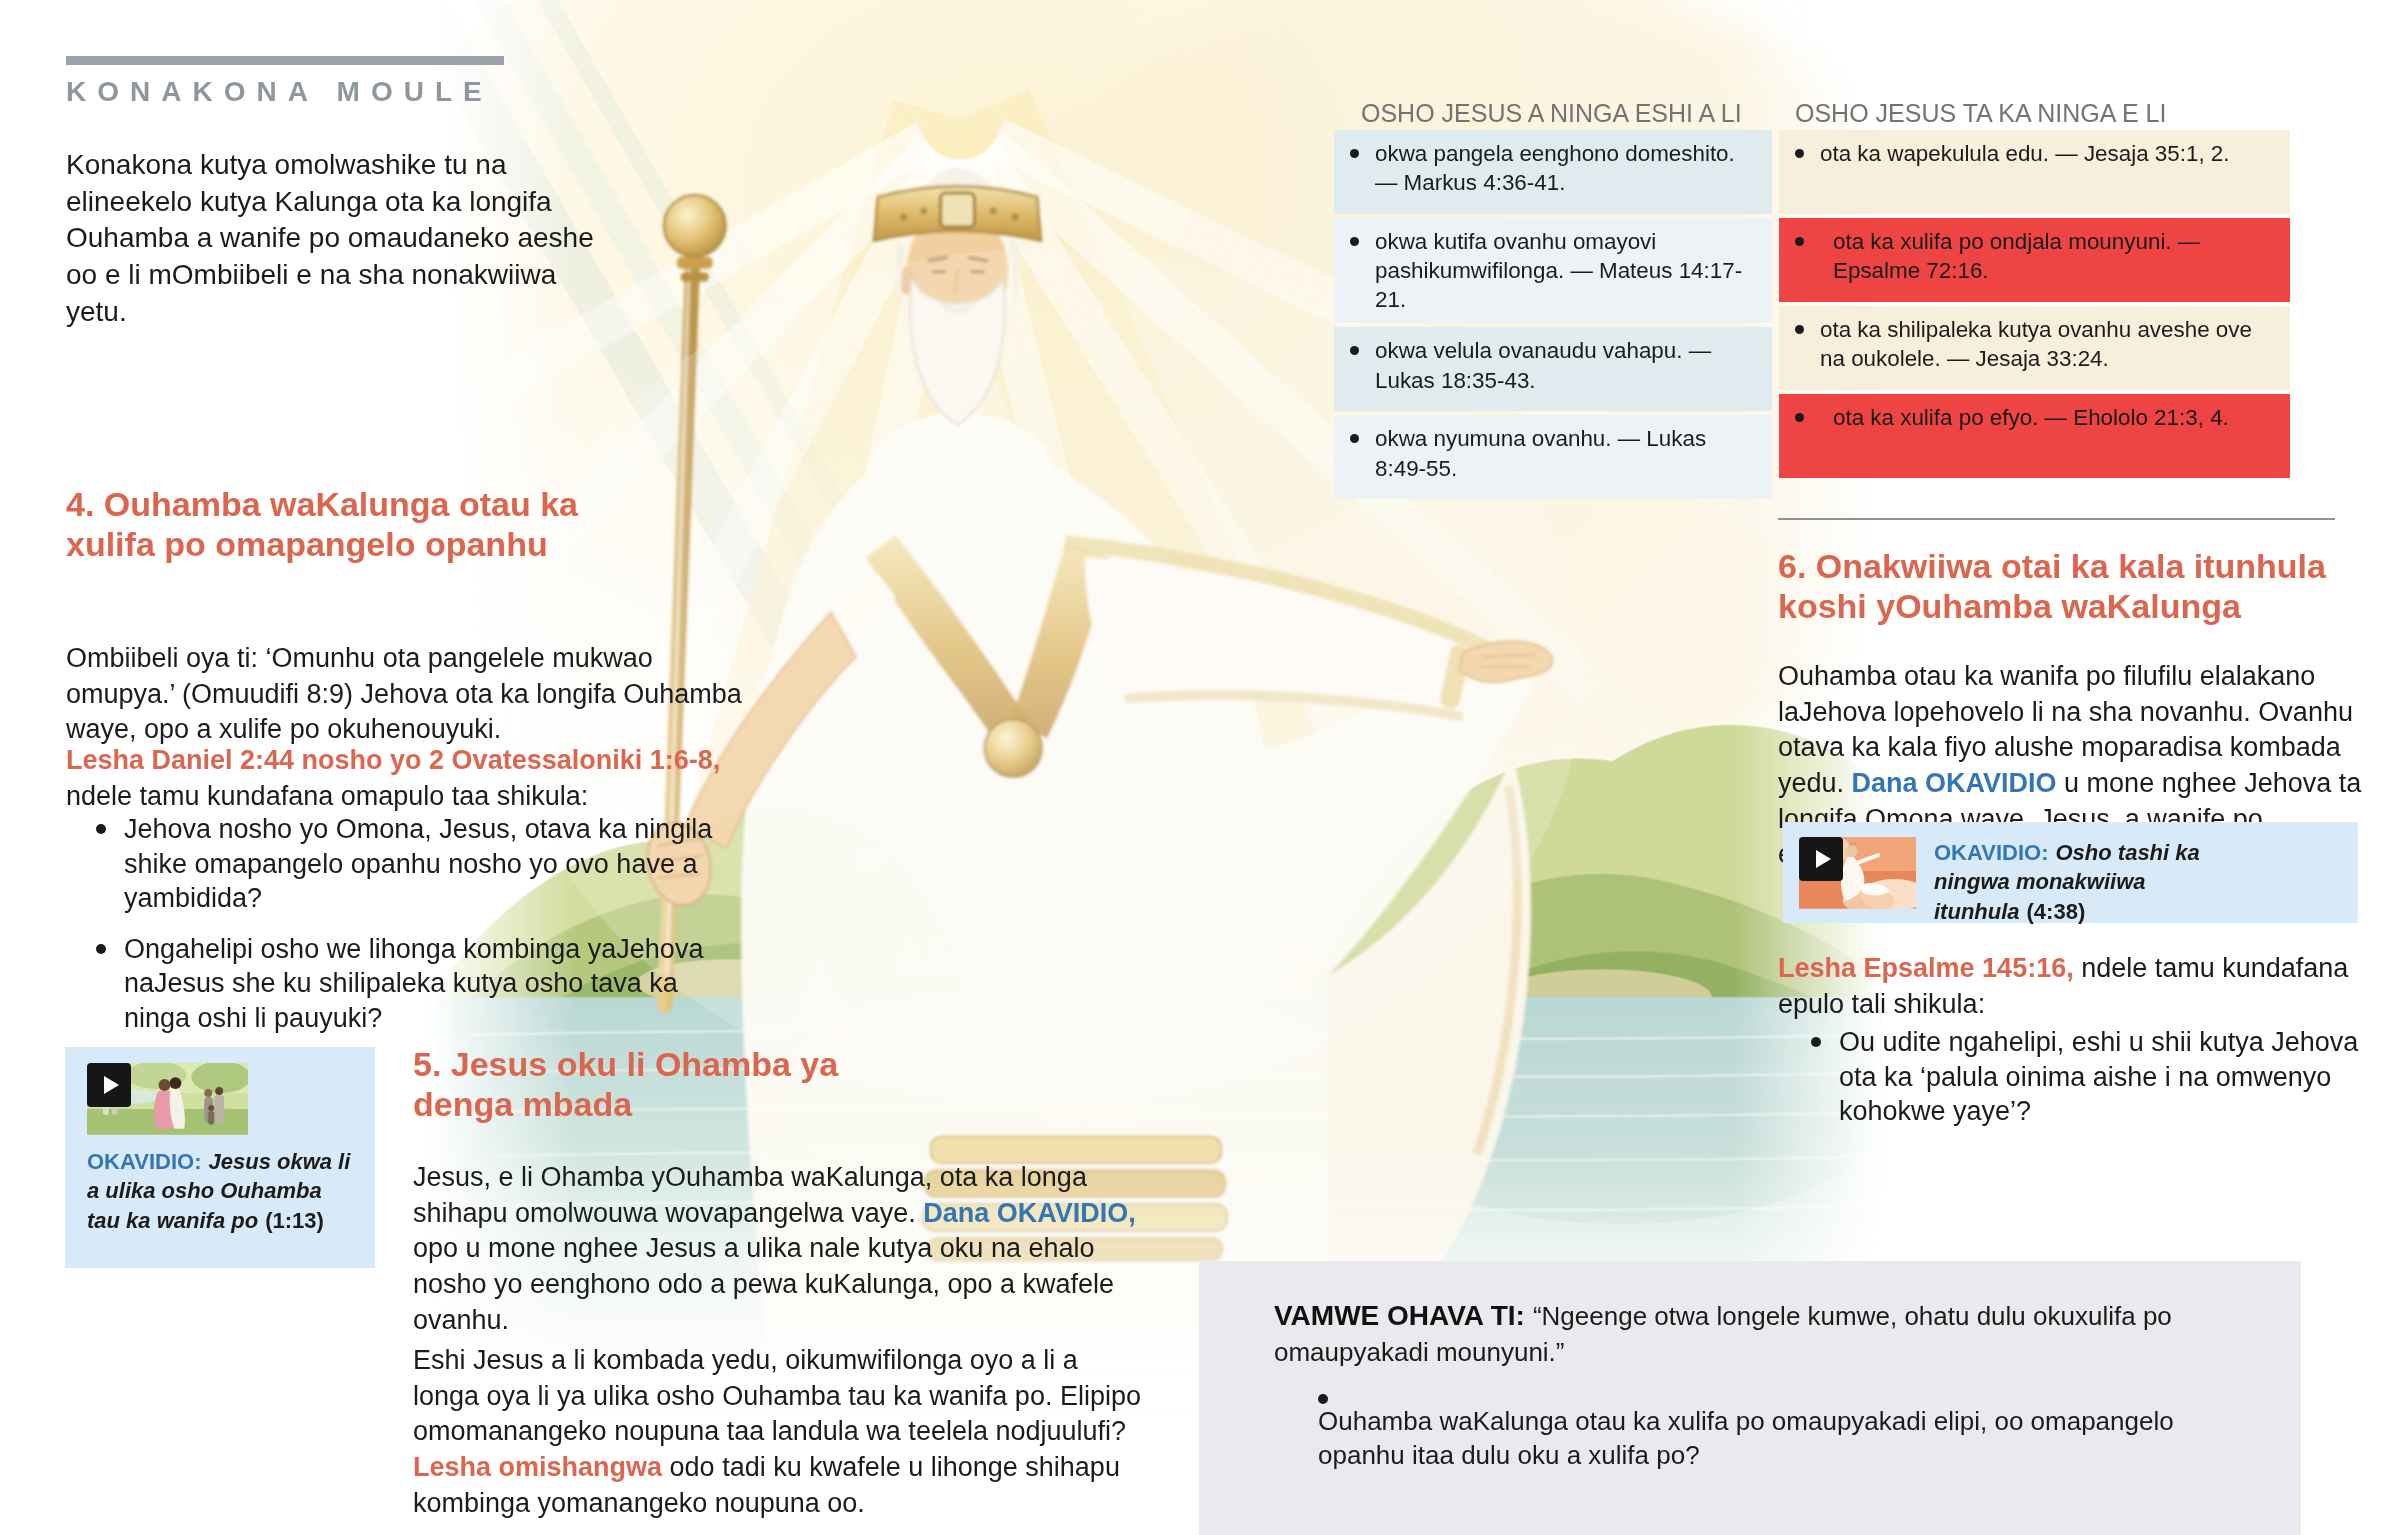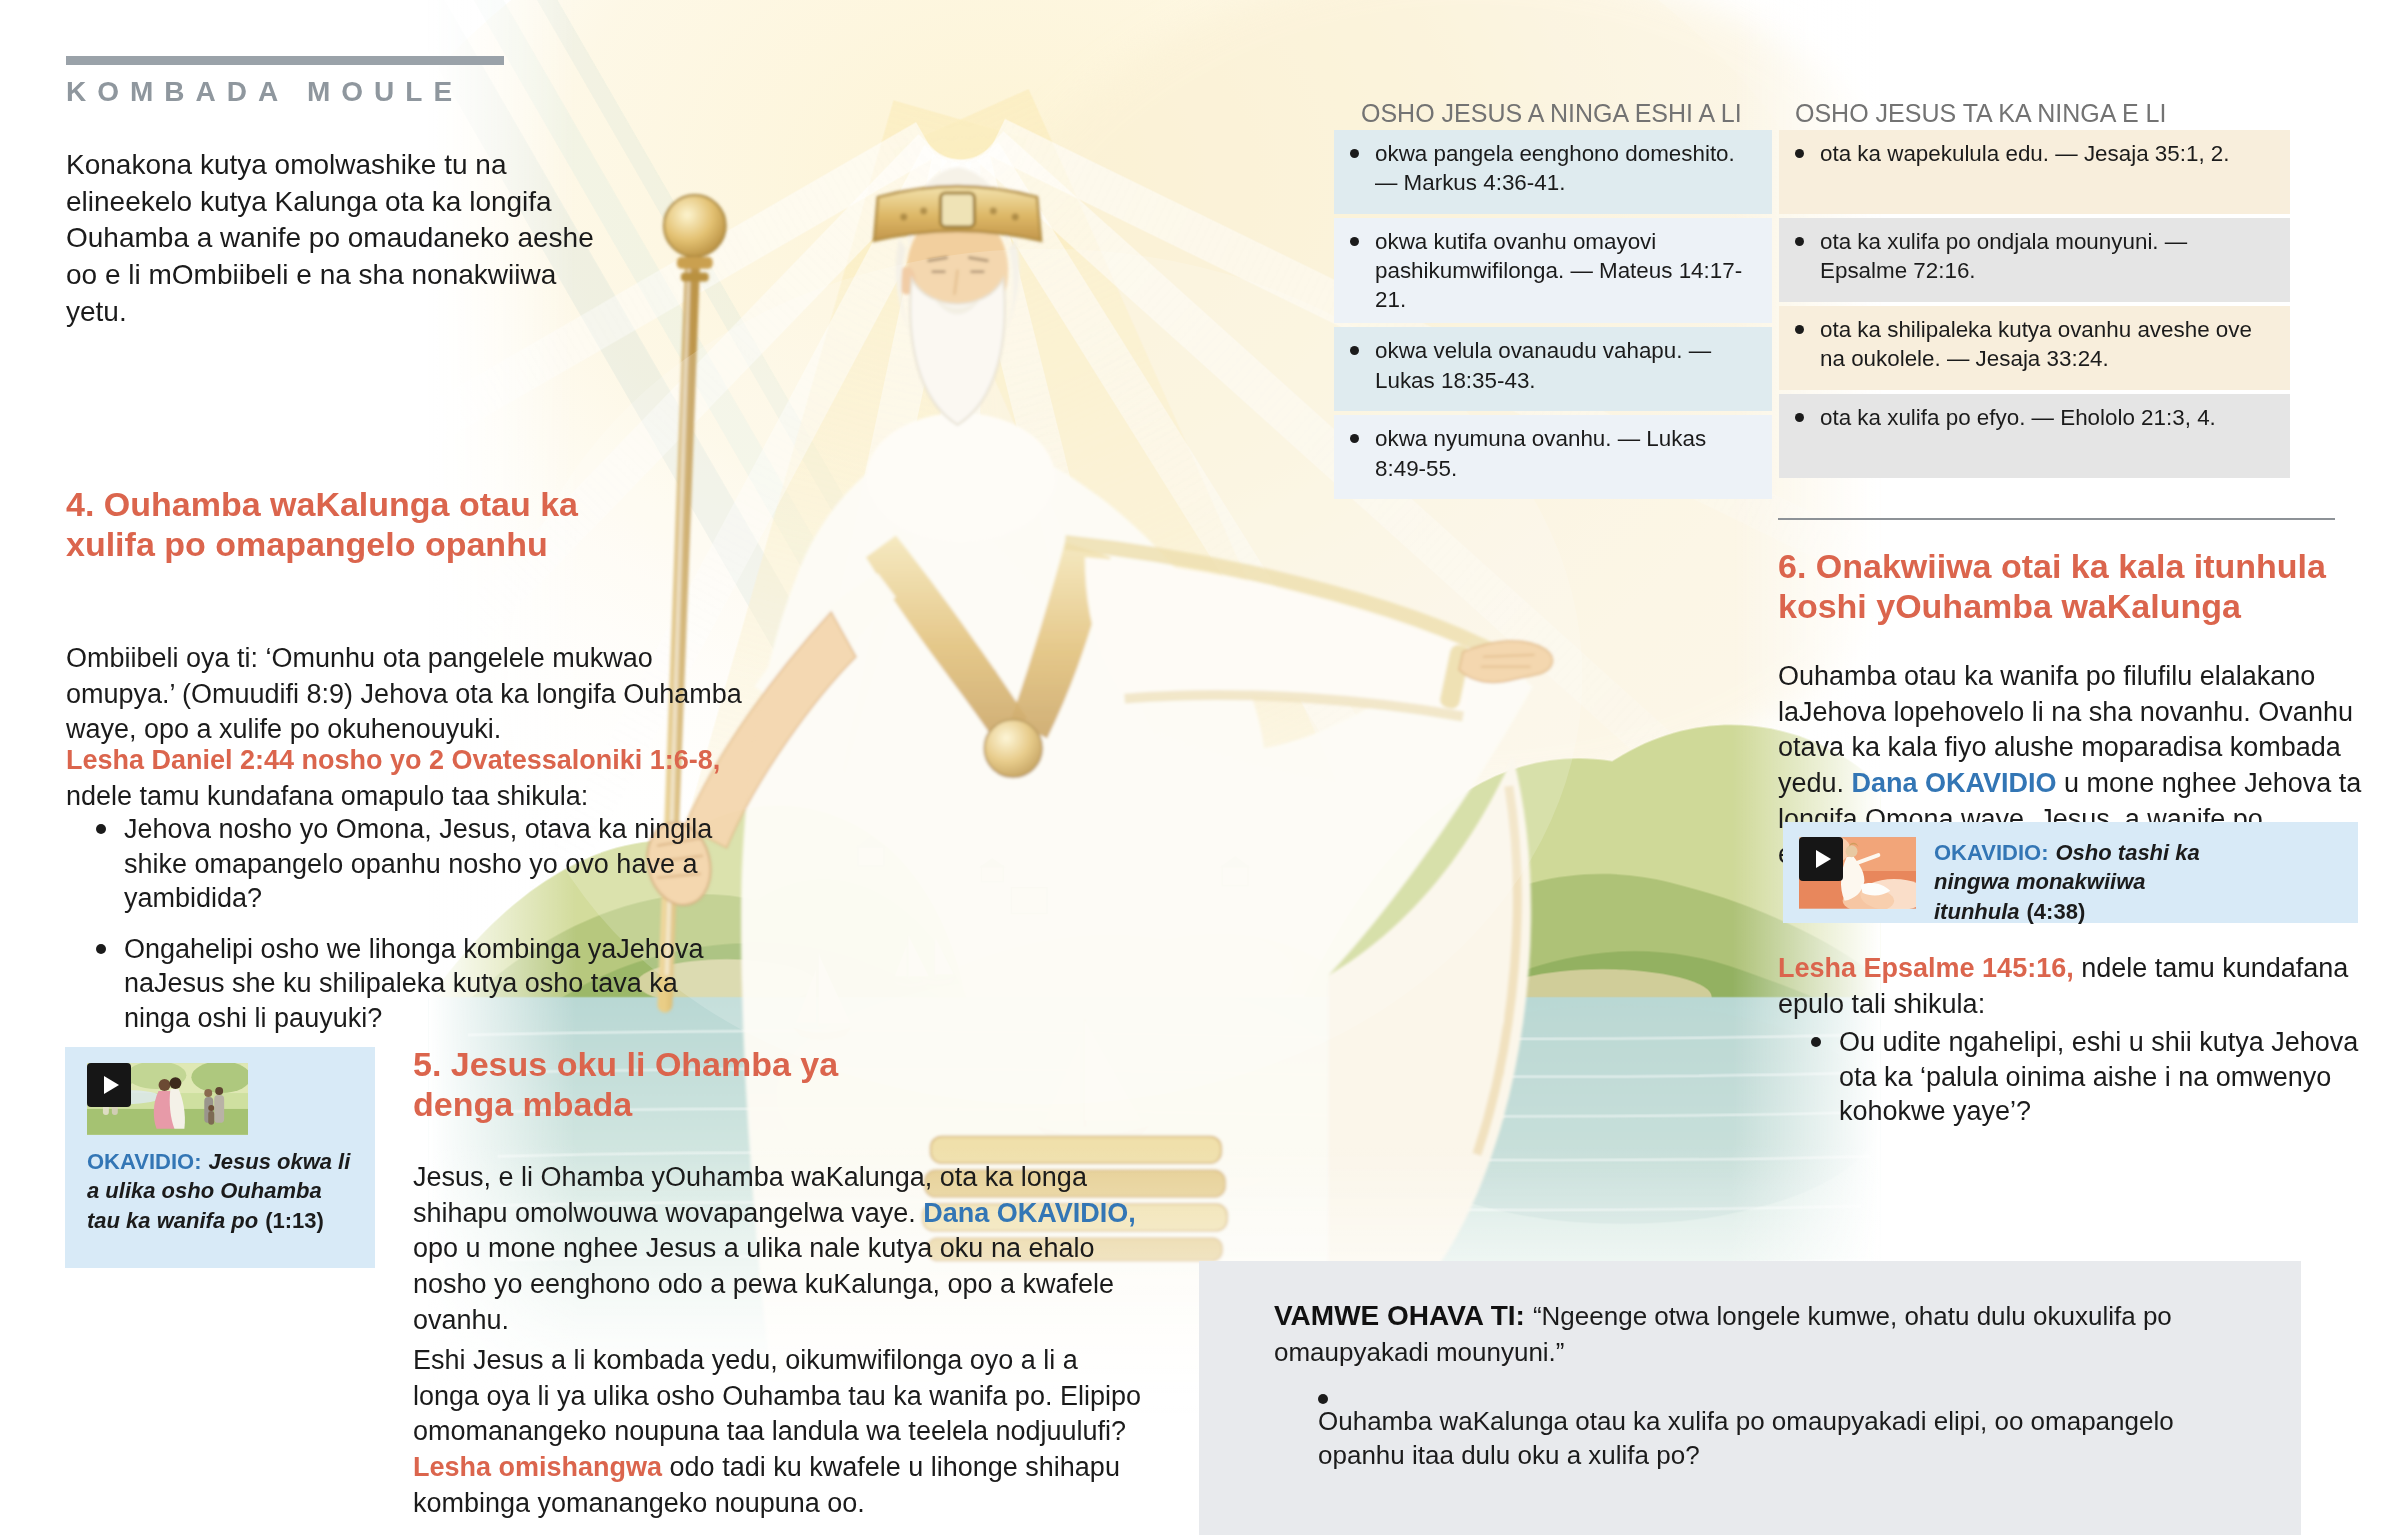--- a/index.html
+++ b/index.html
@@ -45,21 +45,21 @@
   .thL{left:1361px;top:50px;width:428px;}
   .thR{left:1795px;top:50px;width:448px;}
   .tcol{display:flex;flex-direction:column;}
   .tcolL{left:1334px;top:130px;width:438px;}
   .tcolR{left:1779px;top:130px;width:511px;}
   .trow{display:flex;min-height:66px;margin-bottom:4px;padding:9px 26px 9px 14px;font-size:22.4px;line-height:1.3;}
   .rdot{flex:none;width:9px;height:9px;border-radius:50%;background:#1b1b1b;margin:10px 16px 0 2px;}
   .blue-odd{background:#dfebef;}
   .blue-even{background:#edf2f7;}
   .tan-odd{background:#f8eedc;}
-  .tan-even{background:#e5e5e5;}
+  .tan-even{background:#ef4444;gap:13px;}
   
   .rule6{left:1778px;top:518px;width:557px;height:2px;background:#8d9297;}
   .s6h{left:1778px;top:547px;width:587px;}
   .s6p{left:1778px;top:659px;width:587px;}
   .s6lesha{left:1778px;top:951px;width:603px;}
   .s6bullets{left:1811px;top:1025px;width:577px;}
   
   .qbox{left:1199px;top:1261px;width:1102px;height:275px;background:#e8eaed;}
   .qlead-wrap{position:absolute;left:75px;top:36px;width:910px;font-size:26px;line-height:1.35;}
   .qlead{font-weight:bold;font-size:28px;color:#111;margin-right:8px;}
@@ -310,21 +310,21 @@
       <path d="M 532,272 L 529,295" stroke="#d9a96c" stroke-width="3" opacity="0.6" stroke-linecap="round"></path>
     </g>
 
     <ellipse cx="620" cy="680" rx="540" ry="430" fill="#ffffff" opacity="0.18"></ellipse>
     <rect x="0" y="0" width="150" height="1420" fill="url(#fadeL)"></rect>
     <rect x="1310" y="0" width="150" height="1420" fill="url(#fadeR)"></rect>
     <rect x="0" y="1150" width="1460" height="270" fill="url(#fadeBtm)"></rect>
   </svg>
 
   <div class="abs kicker-bar z2"></div>
-  <div class="abs kicker z2">KOMBADA MOULE</div>
+  <div class="abs kicker z2">KONAKONA MOULE</div>
   <div class="abs intro z2">Konakona kutya omolwashike tu na elineekelo kutya Kalunga ota ka longifa Ouhamba a wanife po omaudaneko aeshe oo e li mOmbiibeli e na sha nonakwiiwa yetu.</div>
 
   <div class="abs s4h h-orange z2">4. Ouhamba waKalunga otau ka xulifa po omapangelo opanhu</div>
   <div class="abs s4p1 body-p z2">Ombiibeli oya ti: ‘Omunhu ota pangelele mukwao omupya.’ (Omuudifi 8:9) Jehova ota ka longifa Ouhamba waye, opo a xulife po okuhenouyuki.</div>
   <div class="abs s4lesha body-p z2"><span class="lesha-link">Lesha Daniel 2:44 nosho yo 2 Ovatessaloniki 1:6-8,</span><span> ndele tamu kundafana omapulo taa shikula:</span></div>
   <div class="abs bullets z2">
     <div class="b-item">
       <span class="b-dot"></span>
       <span>Jehova nosho yo Omona, Jesus, otava ka ningila shike omapangelo opanhu nosho yo ovo have a yambidida?</span>
     </div>

